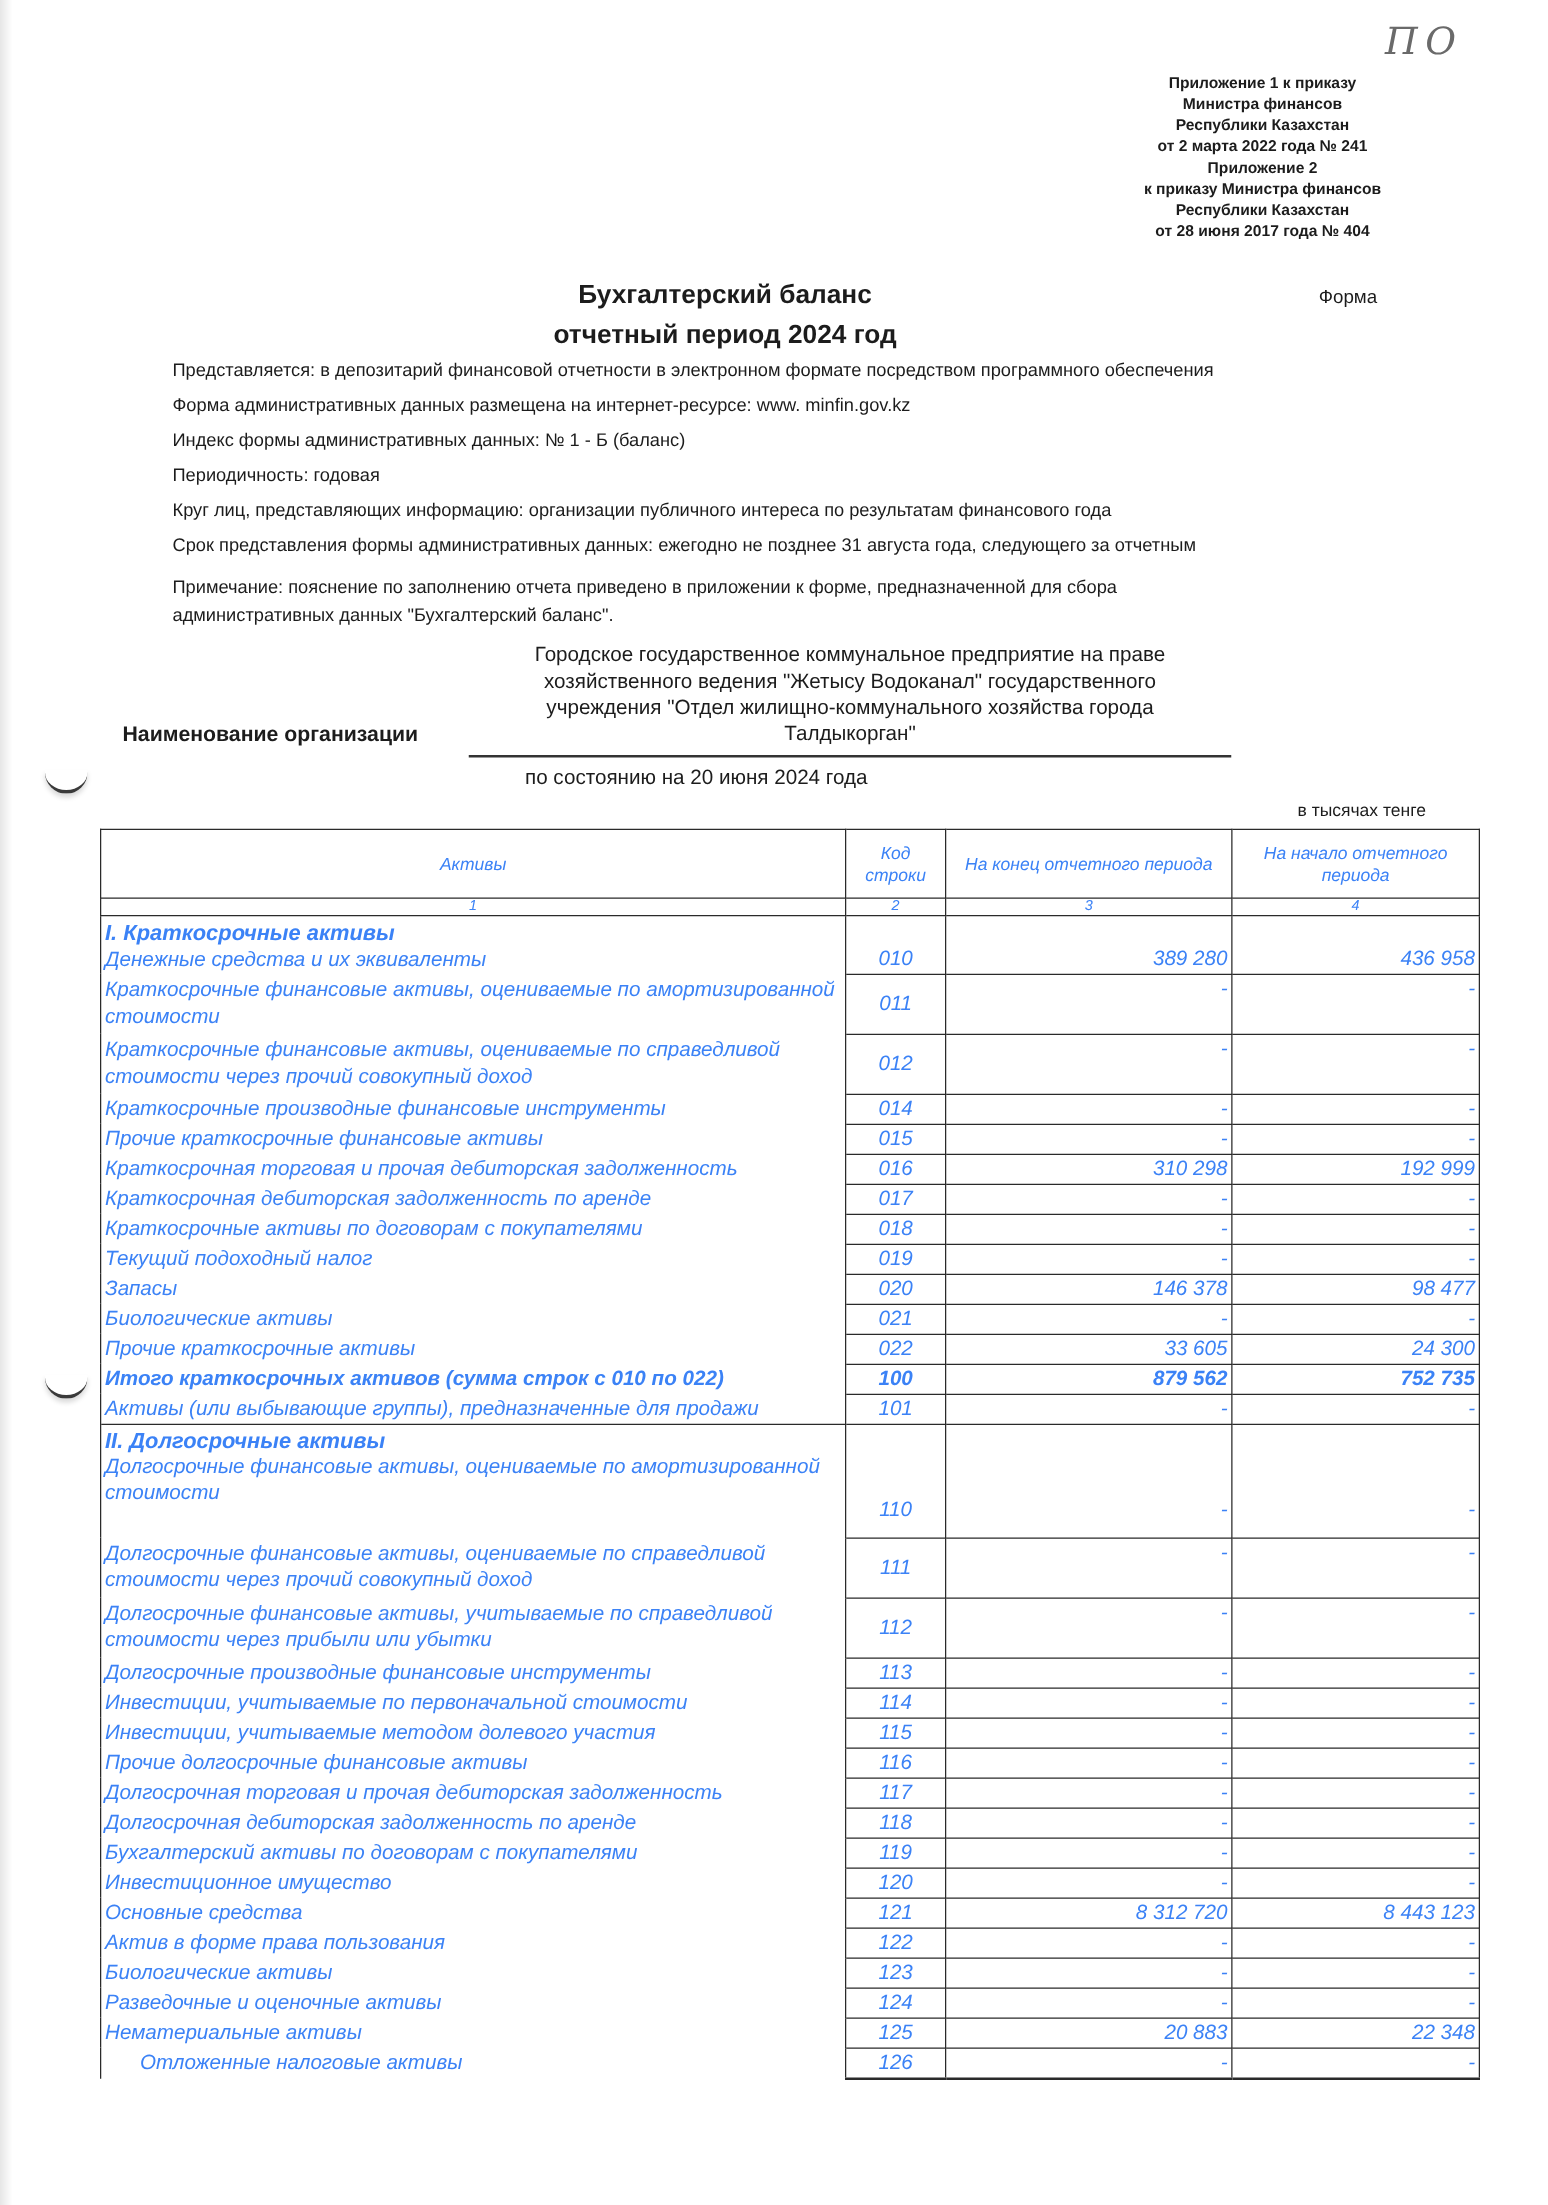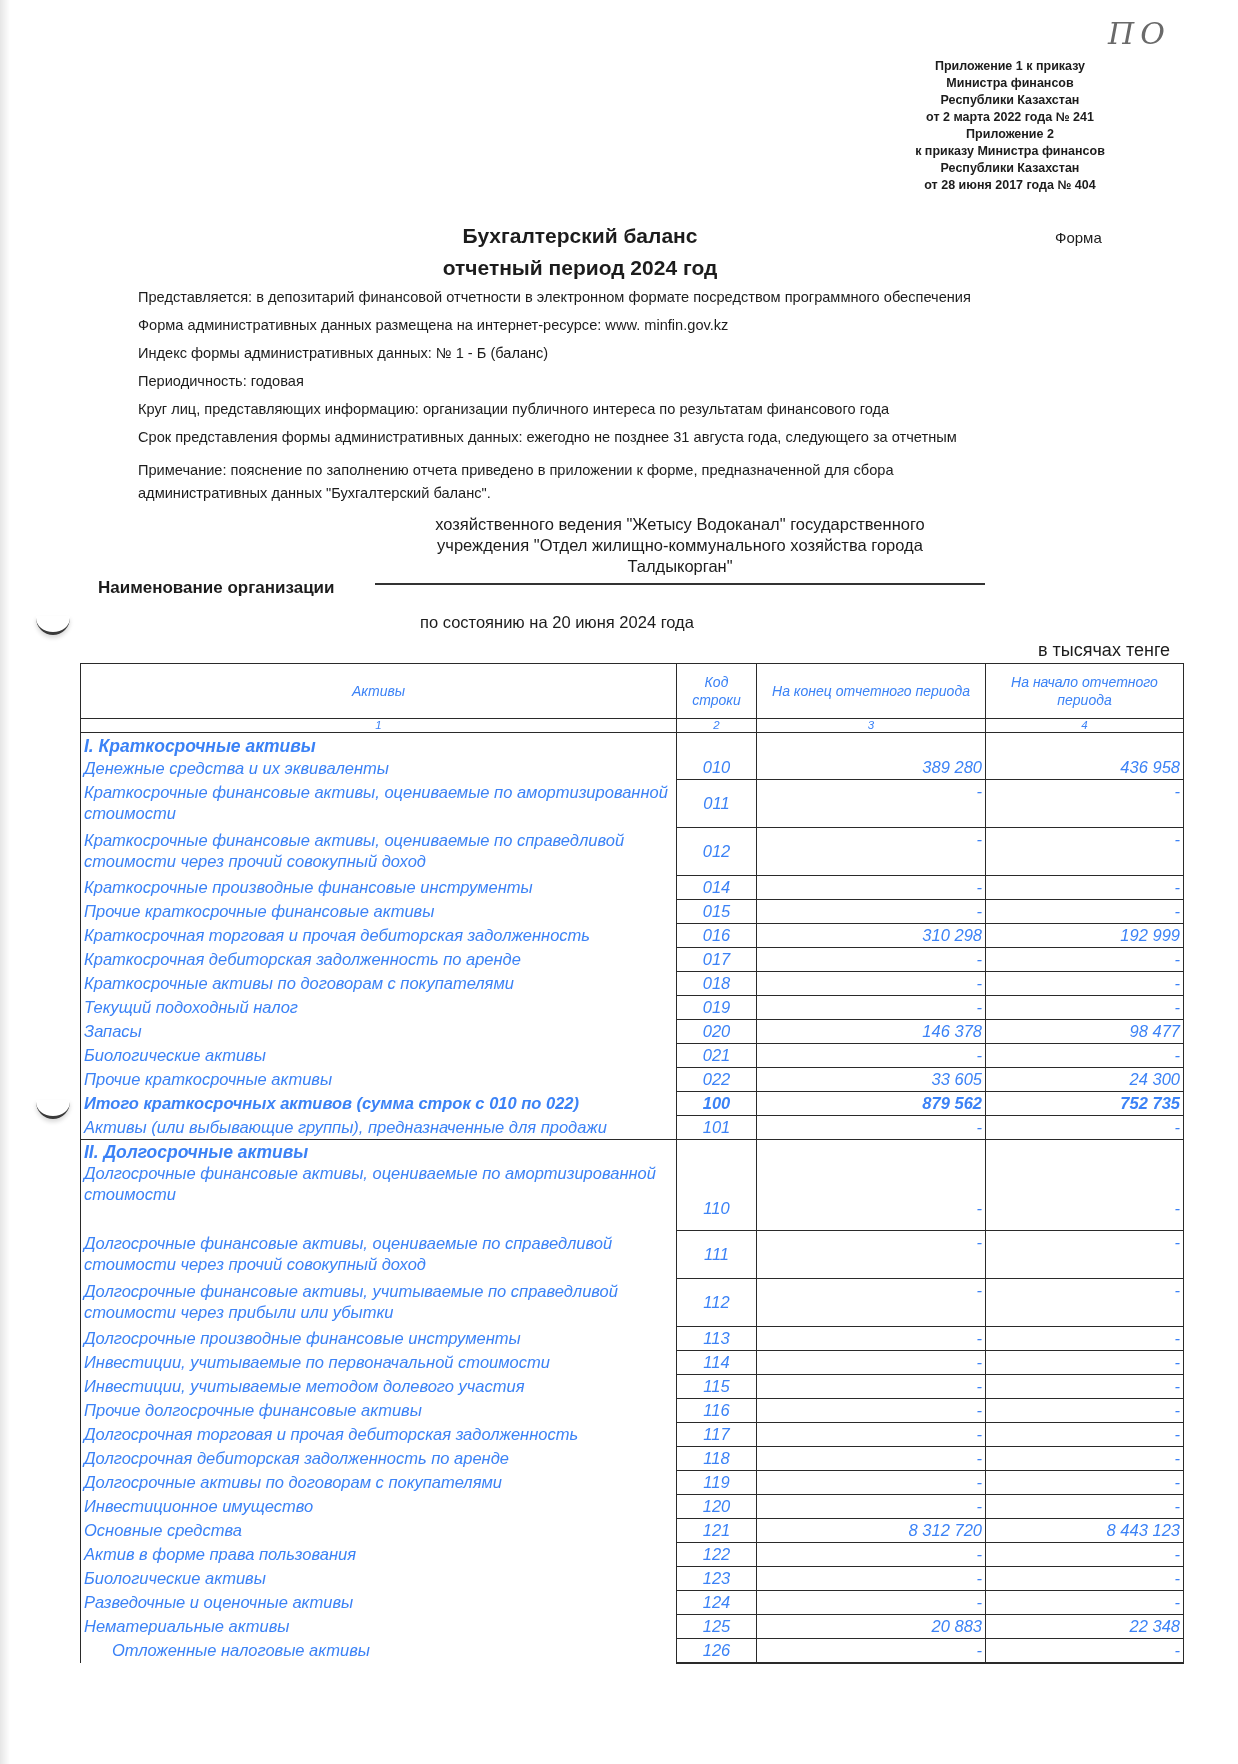--- a/index.html
+++ b/index.html
@@ -26,21 +26,21 @@
   }
   .forma { left: 1055px; top: 229px; font-size: 15px; }
   .info-line { left: 138px; font-size: 14.6px; white-space: nowrap; }
   .org-label { left: 98px; top: 578px; font-size: 17px; font-weight: bold; }
   .org-name {
     left: 375px; top: 514px; width: 610px; text-align: center;
     font-size: 16.5px; line-height: 21px; padding-bottom: 6px;
     border-bottom: 2px solid #333;
   }
   .as-of { left: 420px; top: 613px; font-size: 16.5px; }
-  .units { left: 1038px; top: 640px; font-size: 18px; }
+  .units { left: 1038px; top: 640px; font-size: 14px; }
 
   .hole {
     position: absolute; width: 34px; height: 16px;
     border-bottom: 3px solid #3a3a3a; border-radius: 0 0 20px 20px;
     box-shadow: 0 3px 4px rgba(0,0,0,0.15);
   }
 
   table.balance {
     position: absolute; left: 80px; top: 663px; width: 1103px;
     border-collapse: collapse; table-layout: fixed;
@@ -112,20 +112,21 @@
 <div class="abs info-line" style="top:317px;">Форма административных данных размещена на интернет-ресурсе: www. minfin.gov.kz</div>
 <div class="abs info-line" style="top:345px;">Индекс формы административных данных: № 1 - Б (баланс)</div>
 <div class="abs info-line" style="top:373px;">Периодичность:   годовая</div>
 <div class="abs info-line" style="top:401px;">Круг лиц, представляющих информацию:   организации публичного интереса по результатам финансового года</div>
 <div class="abs info-line" style="top:429px;">Срок представления формы административных данных: ежегодно не позднее 31 августа года, следующего за отчетным</div>
 <div class="abs info-line" style="top:462px;">Примечание:        пояснение по заполнению отчета приведено в приложении к форме, предназначенной для сбора</div>
 <div class="abs info-line" style="top:485px;">административных данных "Бухгалтерский баланс".</div>
 
 <div class="abs org-label">Наименование организации</div>
 <div class="abs org-name">
+  <div>Городское государственное коммунальное предприятие на праве</div>
   <div>хозяйственного ведения "Жетысу Водоканал" государственного</div>
   <div>учреждения "Отдел жилищно-коммунального хозяйства города</div>
   <div>Талдыкорган"</div>
 </div>
 
 <div class="abs as-of">по состоянию на 20 июня 2024 года</div>
 <div class="abs units">в тысячах тенге</div>
 
 <table class="balance">
   <colgroup>
@@ -287,21 +288,21 @@
         <td class="val">-</td>
         <td class="val">-</td>
       </tr>
       <tr class="single">
         <td class="name">Долгосрочная дебиторская задолженность по аренде</td>
         <td class="code">118</td>
         <td class="val">-</td>
         <td class="val">-</td>
       </tr>
       <tr class="single">
-        <td class="name">Долгосрочные активы по договорам с покупателями</td>
+        <td class="name">Бухгалтерский активы по договорам с покупателями</td>
         <td class="code">119</td>
         <td class="val">-</td>
         <td class="val">-</td>
       </tr>
       <tr class="single">
         <td class="name">Инвестиционное имущество</td>
         <td class="code">120</td>
         <td class="val">-</td>
         <td class="val">-</td>
       </tr>

